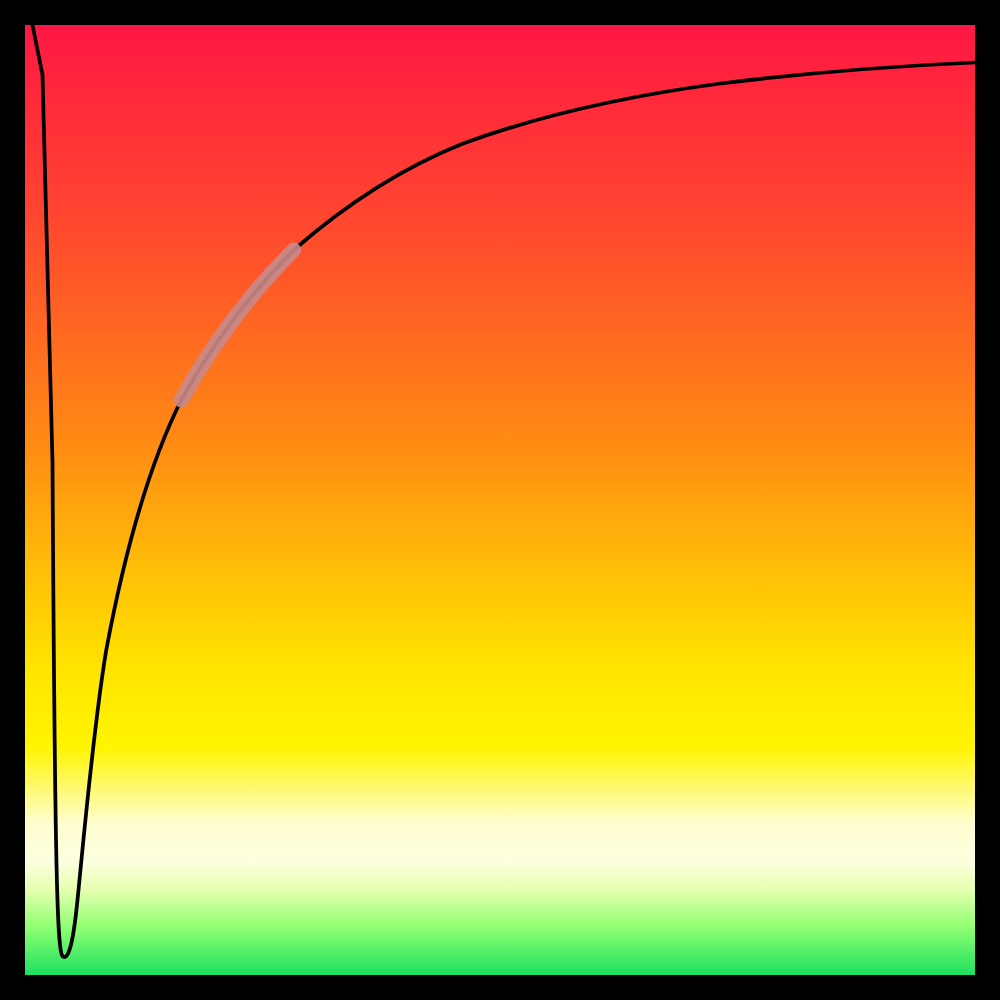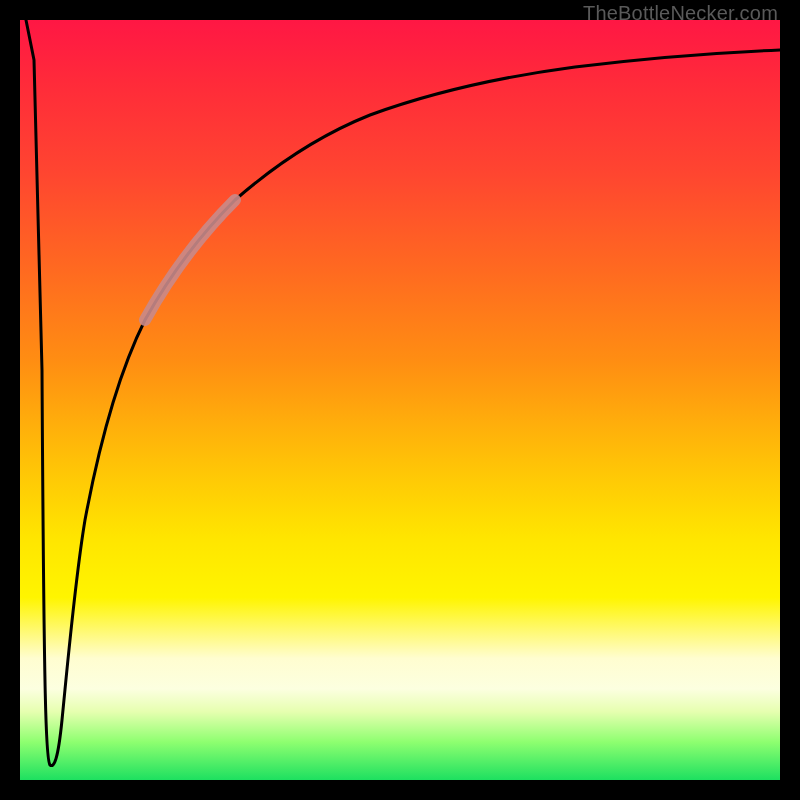--- a/index.html
+++ b/index.html
@@ -79,14 +79,13 @@
           C 410 73, 480 57, 555 47
           C 620 39, 690 33, 760 30
           "></path>
 
     <path fill="none" stroke="#c98a8a" stroke-width="12" stroke-linecap="round" stroke-opacity="0.9" d="
           M 125 300
           C 150 255, 180 215, 215 180
           "></path>
   </svg>
 
-  <div class="attribution">TheBottleNecker.com</div>
 </div>
 
 </body></html>

